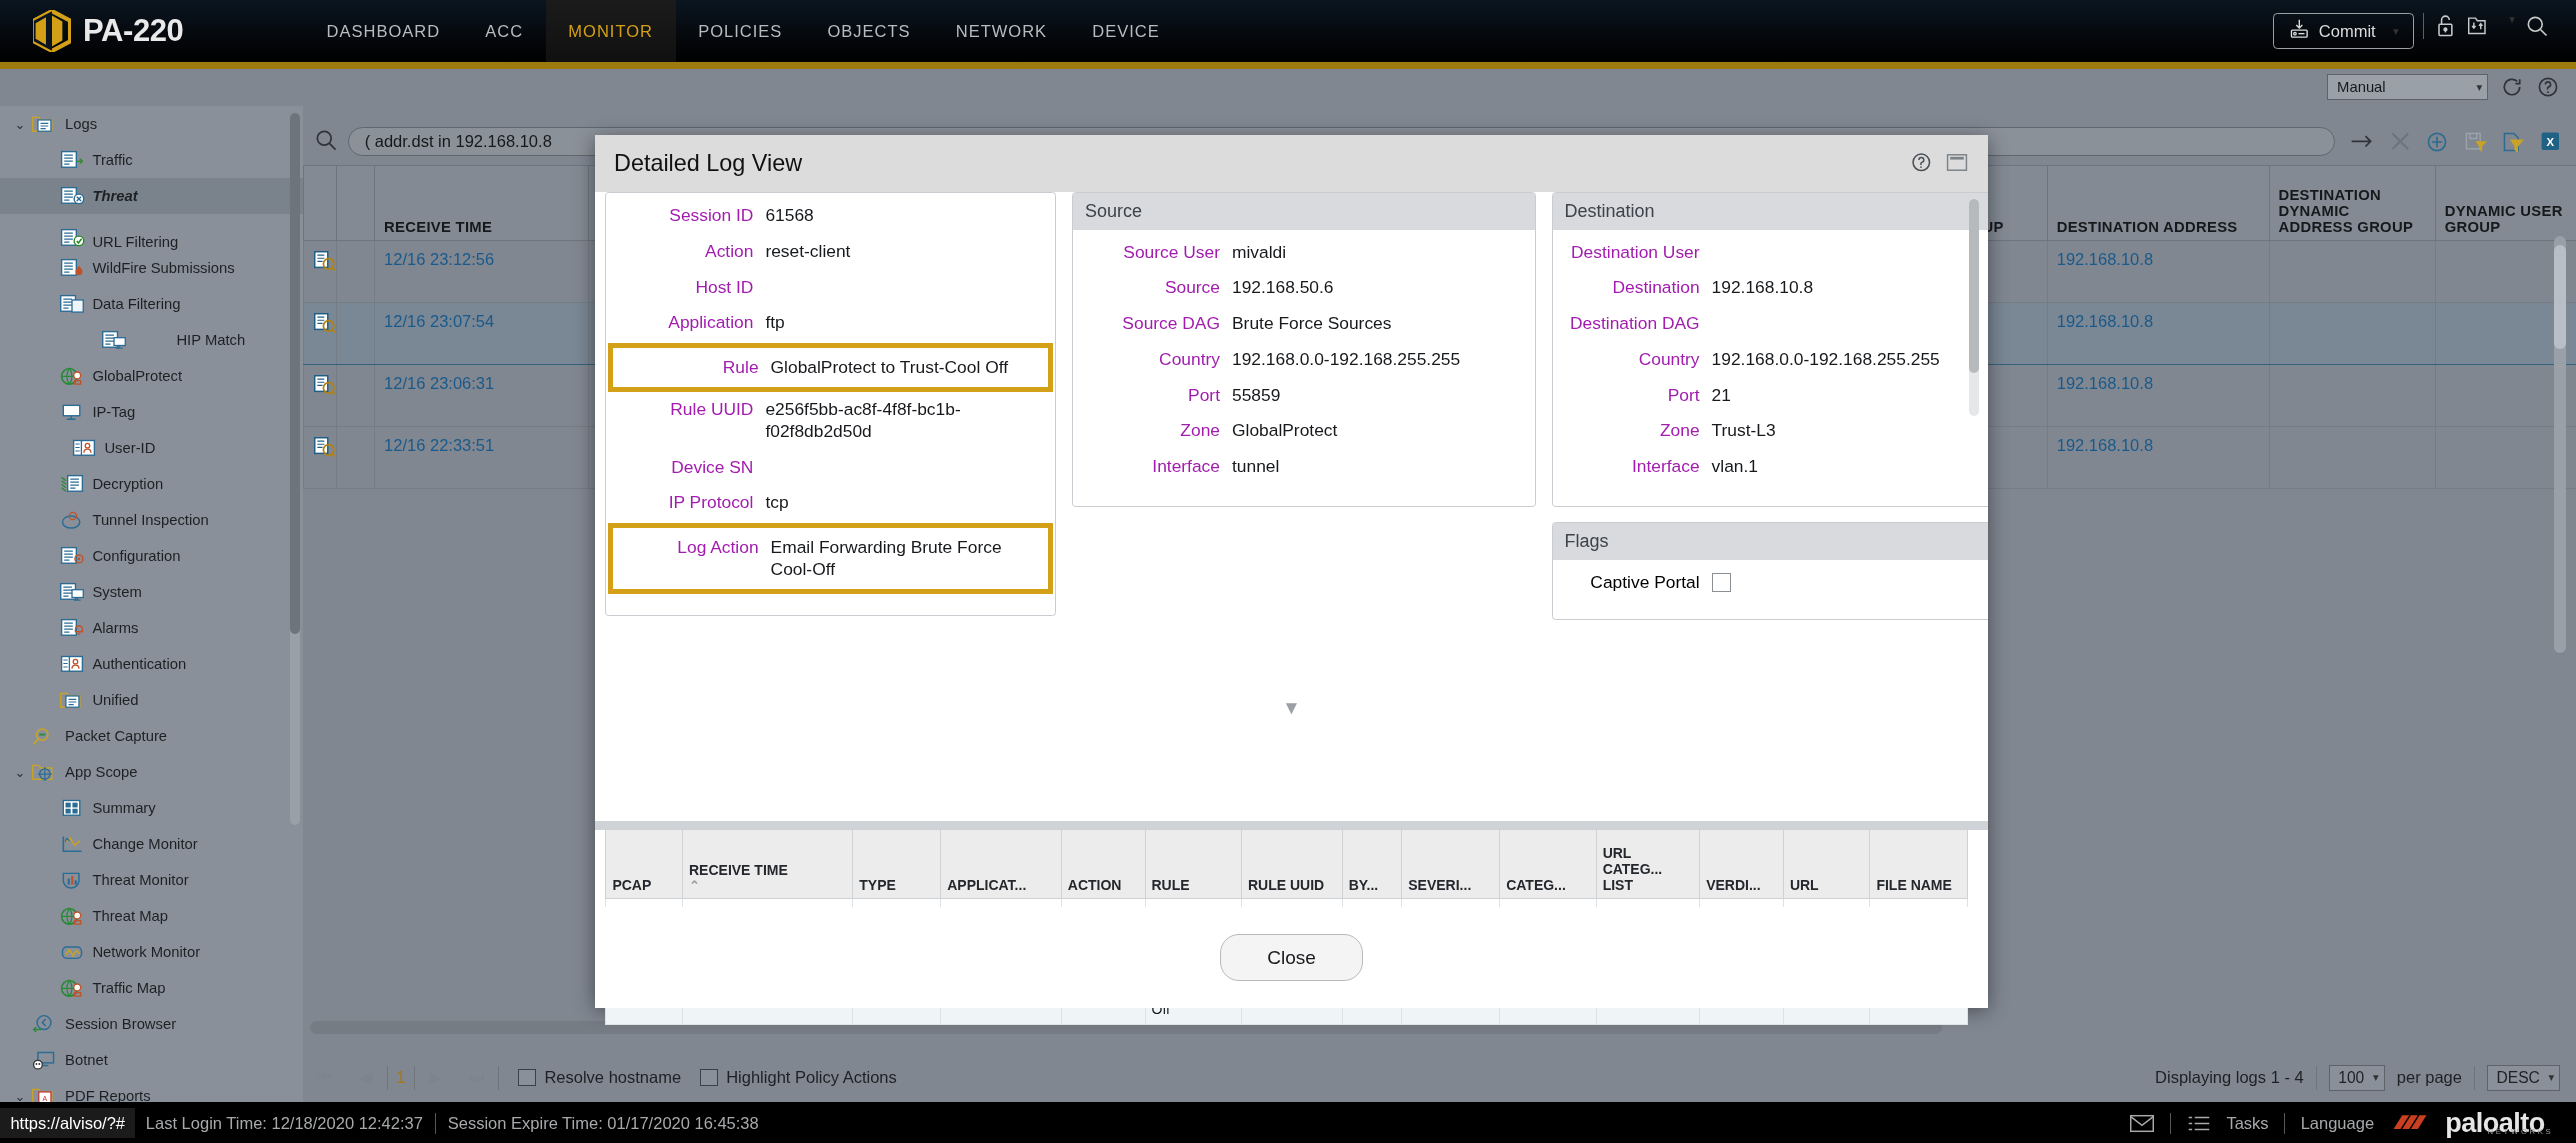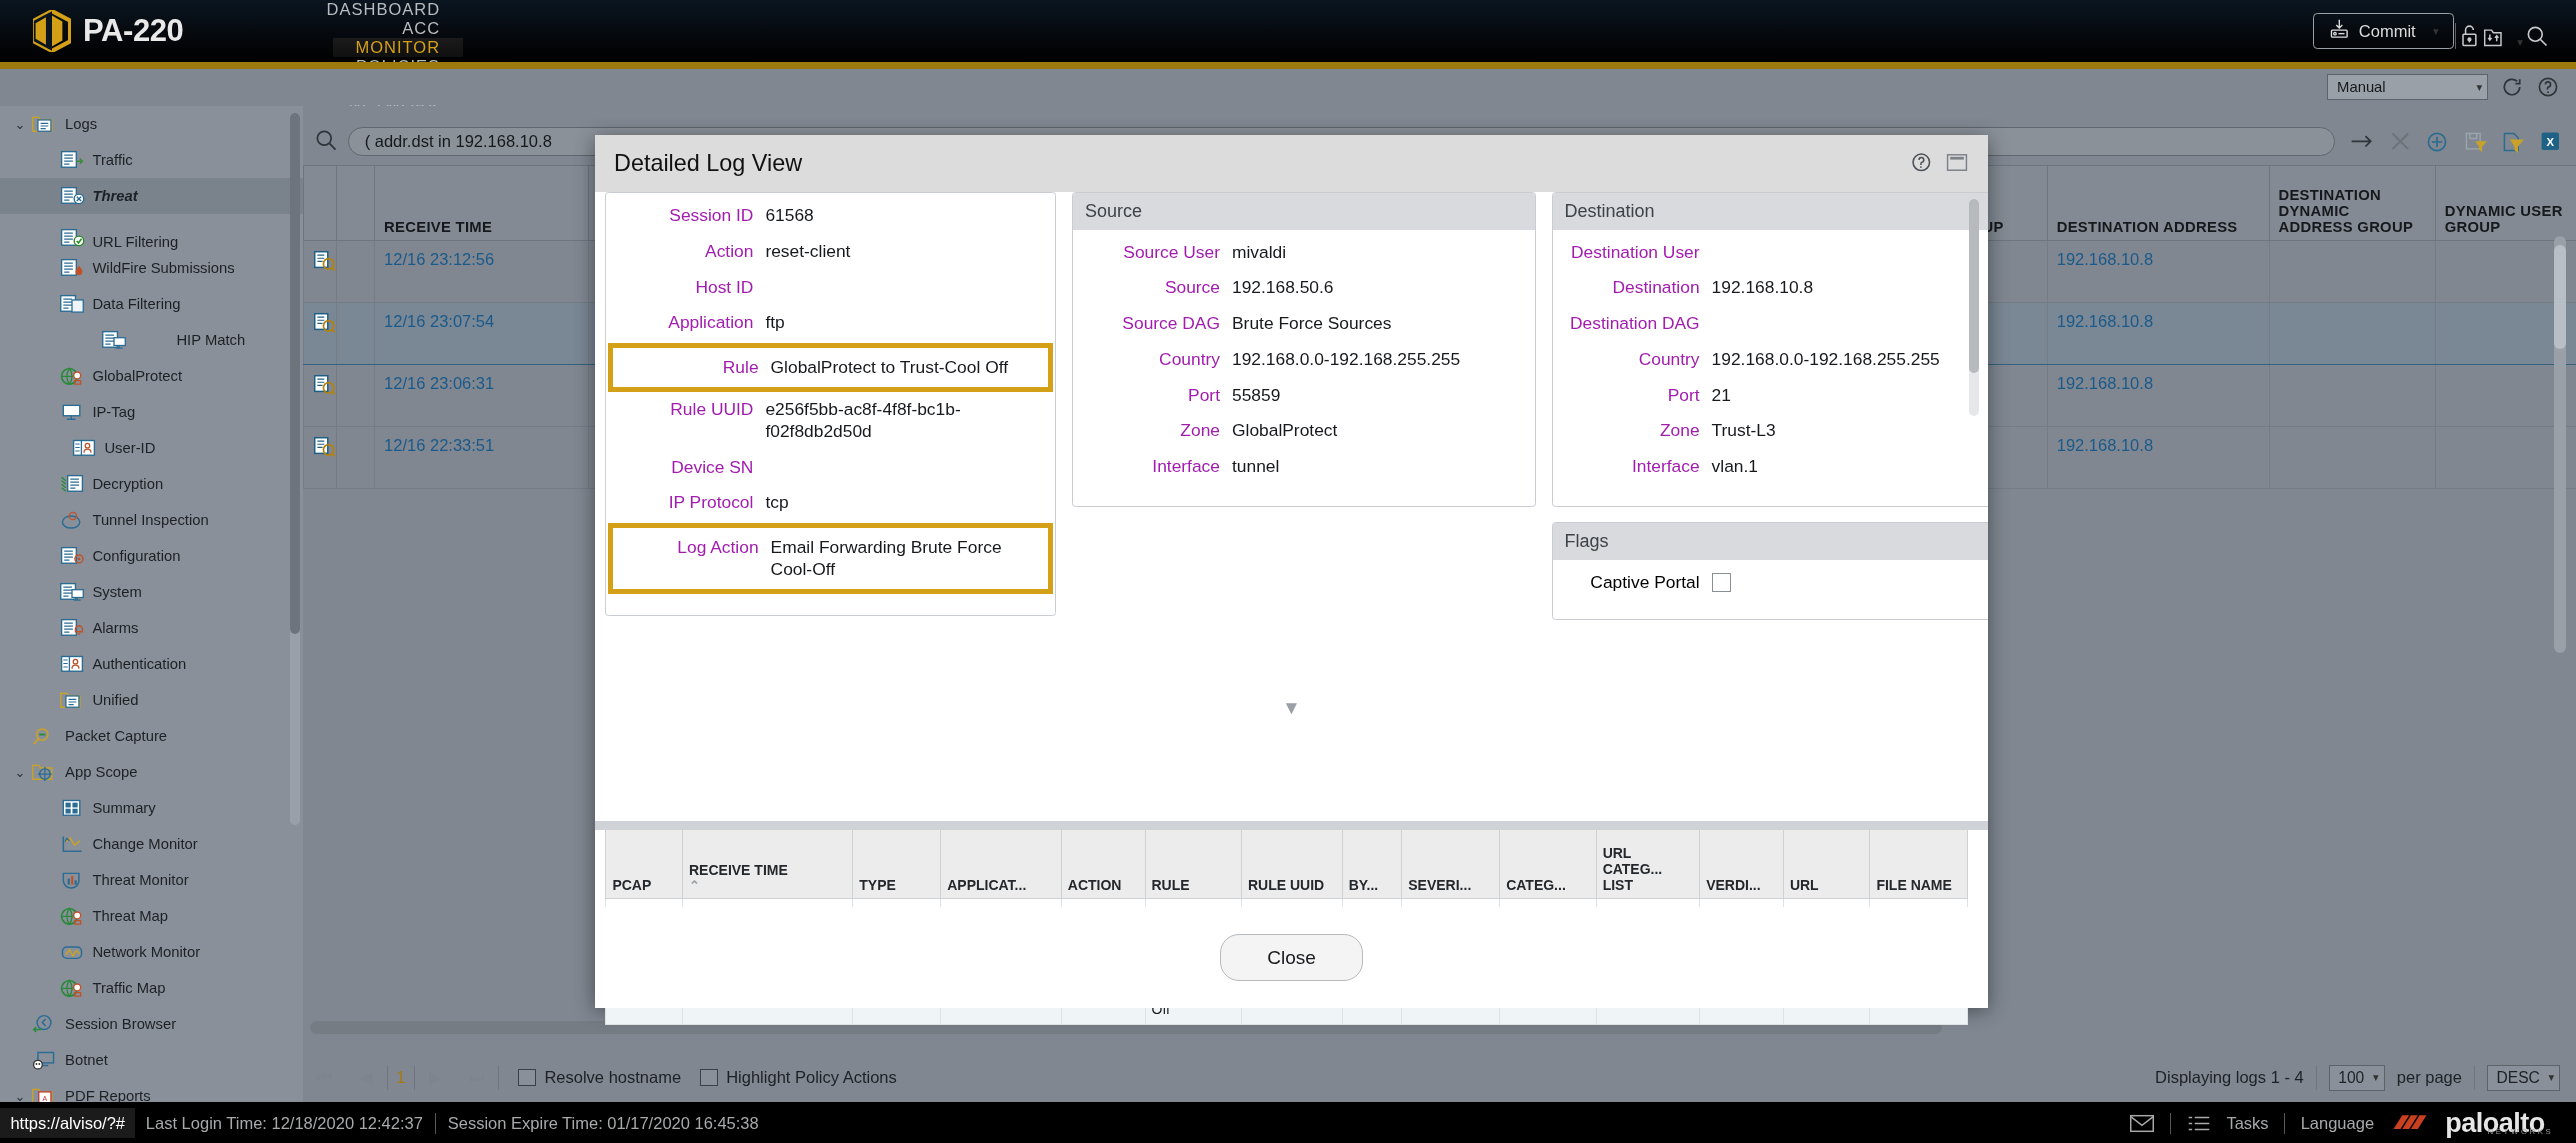--- a/index.html
+++ b/index.html
@@ -18,30 +18,30 @@
     position:absolute; left:0; top:0; width:2576px; height:62px;
     background:linear-gradient(180deg,#0a1520 0%, #05080c 60%, #000 100%);
     display:flex; align-items:center;
   }
   #logo-area { display:flex; align-items:center; padding-left:33px; width:304px; }
   .hexlogo { width:38px; height:42px; position:relative; margin-right:12px; }
   .hexlogo svg { display:block; }
   #model-name {
     color:#e9e9e9; font-size:31px; font-weight:bold; letter-spacing:-0.4px;
   }
-  #mainnav { display:flex; align-items:flex-end; height:62px;flex-direction:column; }
+  #mainnav { display:flex; align-items:flex-end; height:62px; }
   .navtab {
     display:flex; align-items:center; justify-content:center;
     padding:0 22.6px; height:62px;
     color:#b9bcbf; font-size:16.5px; letter-spacing:1px; font-weight:400;
     cursor:pointer;
   }
   .navtab.active { color:#d4a017; background:linear-gradient(180deg,#1b1b1b,#101010); }
   #topright {
-    margin-left:auto; display:flex; align-items:flex-end; padding-right:26px; gap:1px;
+    margin-left:auto; display:flex; align-items:flex-start; padding-right:26px; gap:9px;
   }
   #commit-btn {
     border:0.9px solid #9aa0a6; border-radius:4.3px; height:36px;
     display:flex; align-items:center; gap:8.7px; padding:0 14px;
     color:#dcdcdc; font-size:16.5px; cursor:pointer;
   }
   .divbar { width:0.9px; height:26px; background:#5c6064; }
   .ticon { color:#c7c9cb; cursor:pointer; display:flex; align-items:center; }
 
   #goldline { position:absolute; left:0; top:62px; width:2576px; height:7px; background:#9c7a0d; }

